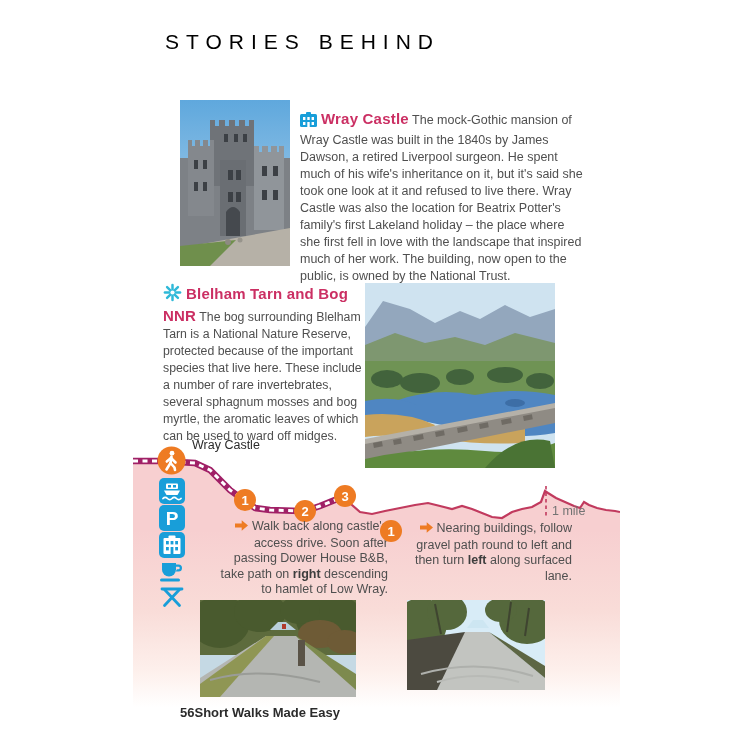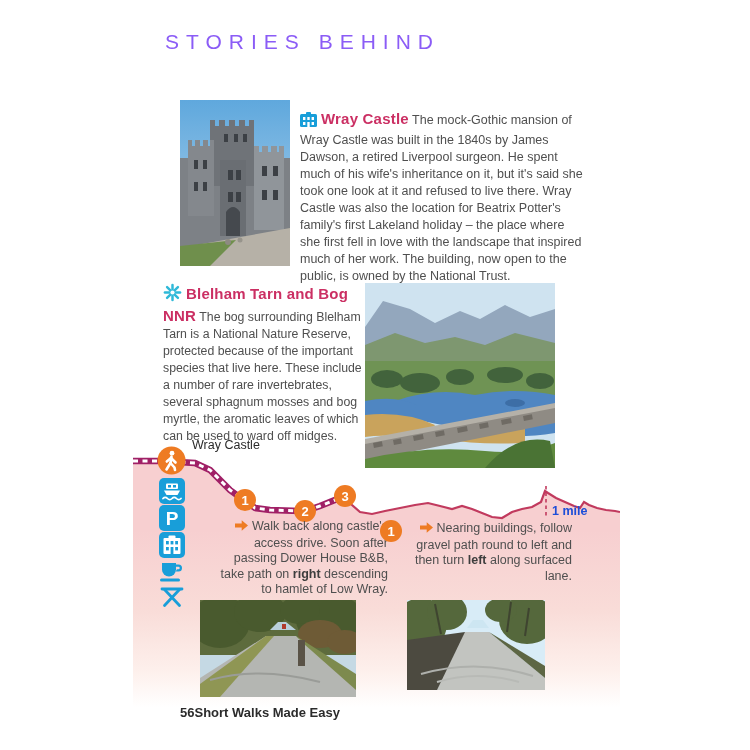--- a/index.html
+++ b/index.html
@@ -5,39 +5,39 @@
   html,body{margin:0;padding:0;}
   body{
     width:750px;height:750px;position:relative;background:#ffffff;
     font-family:"Liberation Sans", sans-serif;overflow:hidden;
   }
   .abs{position:absolute;}
   
   .page-title{
     left:165px;top:26px;width:430px;
     font-size:21px;line-height:32px;letter-spacing:7px;
-    color:#8b5cf6;font-weight:500;
+    color:#000000;font-weight:500;
   }
   
   .story{color:#4f4f4f;font-size:12.5px;line-height:17px;}
   .story .head{color:#cb2f63;font-weight:700;font-size:15px;letter-spacing:.2px;}
   .story .hicon{display:inline-block;vertical-align:-3px;margin-right:4px;}
   .wray-para{left:300px;top:97px;width:285px;}
   .blelham-para{left:163px;top:271px;width:201px;font-size:12.3px;}
   
   .photo{display:block;}
   
   .pink-panel{
     left:133px;top:530px;width:487px;height:177px;
     background:linear-gradient(#f7cfd0 0%, #f9dcd8 45%, #fdf0ec 80%, #ffffff 100%);
   }
   
   .profile-svg{left:133px;top:432px;}
   .start-label{left:192px;top:438px;font-size:12.5px;color:#2b2b2b;font-weight:500;}
-  .mile-label{left:552px;top:504px;font-size:12.5px;color:#1d4ed8;font-weight:700;}
+  .mile-label{left:552px;top:504px;font-size:12.5px;color:#737373;font-weight:400;}
   .wp{
     width:22px;height:22px;border-radius:50%;background:#ee7b23;color:#fff;
     font-size:13px;font-weight:700;display:flex;align-items:center;justify-content:center;
   }
   .wp1{left:234px;top:489px;}
   .wp2{left:294px;top:500px;}
   .wp3{left:334px;top:485px;}
   .walker-badge{left:157px;top:446px;}
   
   .fic{left:159px;width:26px;height:26px;}

